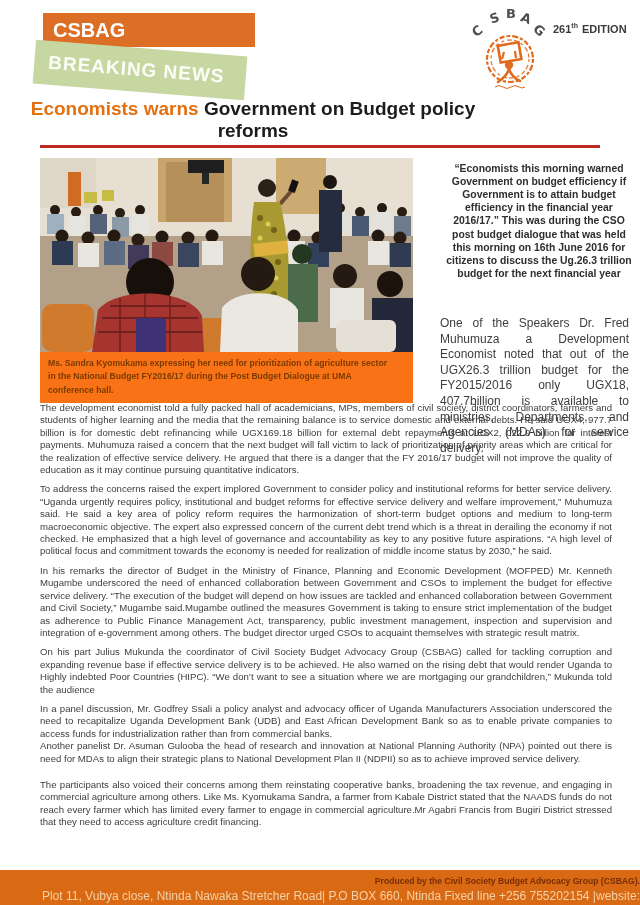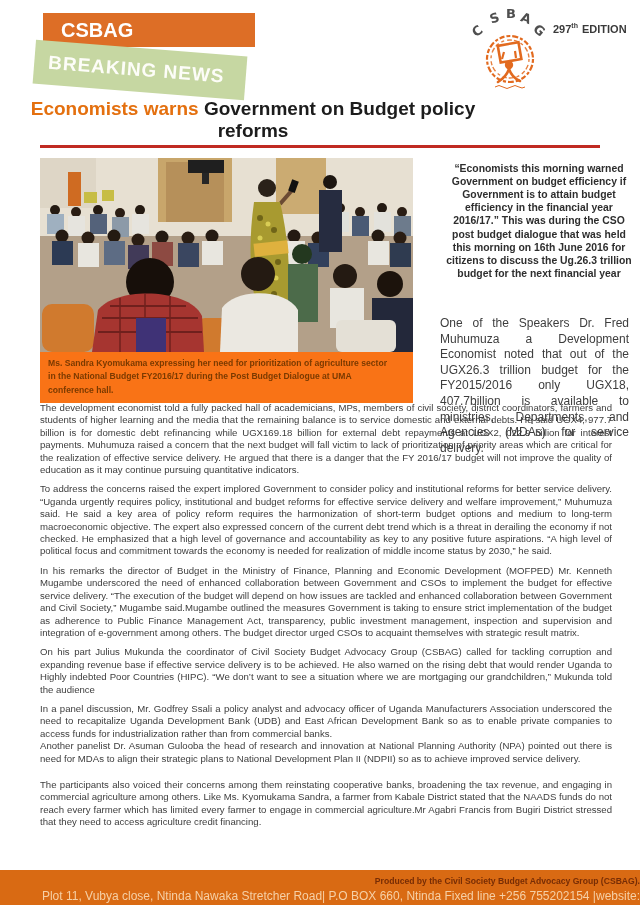--- a/index.html
+++ b/index.html
@@ -1,21 +1,21 @@
 <!DOCTYPE html>
 <html><head>
 <meta charset="utf-8">
 <style>
   html,body{margin:0;padding:0;background:#fff;}
   .page{position:relative;width:640px;height:905px;background:#ffffff;overflow:hidden;
         font-family:"Liberation Sans",sans-serif;border-right:1px solid #e3e3e3;}
 
   
   .band-orange{position:absolute;left:43px;top:13px;width:212px;height:34px;background:#dd6e26;
-               color:#fff;font-weight:bold;font-size:20px;line-height:34px;padding-left:18px;box-sizing:border-box;}
+               color:#fff;font-weight:bold;font-size:20px;line-height:34px;padding-left:10px;box-sizing:border-box;}
   .band-green{position:absolute;left:34px;top:48px;width:212px;height:44px;background:#c6d7a2;
               transform:rotate(4.5deg);color:#fdfdf8;font-weight:bold;font-size:19px;line-height:44px;
               padding-left:14px;box-sizing:border-box;letter-spacing:1px;}
   .logo{position:absolute;left:465px;top:6px;width:90px;height:92px;}
   .edition{position:absolute;left:553px;top:22px;font-weight:bold;font-size:11px;color:#3a3a3a;}
   .edition sup{font-size:7px;}
   .edition .ed-word{margin-left:4px;}
 
   
   .headline{position:absolute;left:0;top:98px;width:506px;margin:0;text-align:center;
@@ -71,21 +71,21 @@
       <circle cx="45" cy="53" r="19" fill="none" stroke="#e26a1f" stroke-width="1.4" stroke-dasharray="3 3 5 2 4 3" opacity="0.85"></circle>
       <rect x="34" y="38" width="21" height="17" fill="none" stroke="#e26a1f" stroke-width="2.6" transform="rotate(-10 44 46)"></rect>
       <circle cx="44" cy="59" r="4.2" fill="#e26a1f"></circle>
       <path d="M37,53 L39,46 M51,52 L50,45" stroke="#e26a1f" stroke-width="2.2" fill="none"></path>
       <path d="M44,63 C42,69 38,73 33,76 M44,63 C46,69 50,73 55,75" stroke="#e26a1f" stroke-width="2.6" fill="none" stroke-linecap="round"></path>
       <path d="M30,81 q4,-3 8,0 q4,3 8,0 q4,-3 8,0 q3,2 6,0" stroke="#e26a1f" stroke-width="1" fill="none"></path>
     </svg>
   </div>
 
   <div class="edition">
-    <span>297</span><sup>th</sup><span class="ed-word">EDITION</span>
+    <span>261</span><sup>th</sup><span class="ed-word">EDITION</span>
   </div>
 
   <h1 class="headline">
     <span class="hl-orange">Economists warns</span>
     <span class="hl-black">Government on Budget policy reforms</span>
   </h1>
   <div class="rule"></div>
 
   <figure class="photo">
     <svg class="crowd" viewBox="0 0 373 194" preserveAspectRatio="none">

